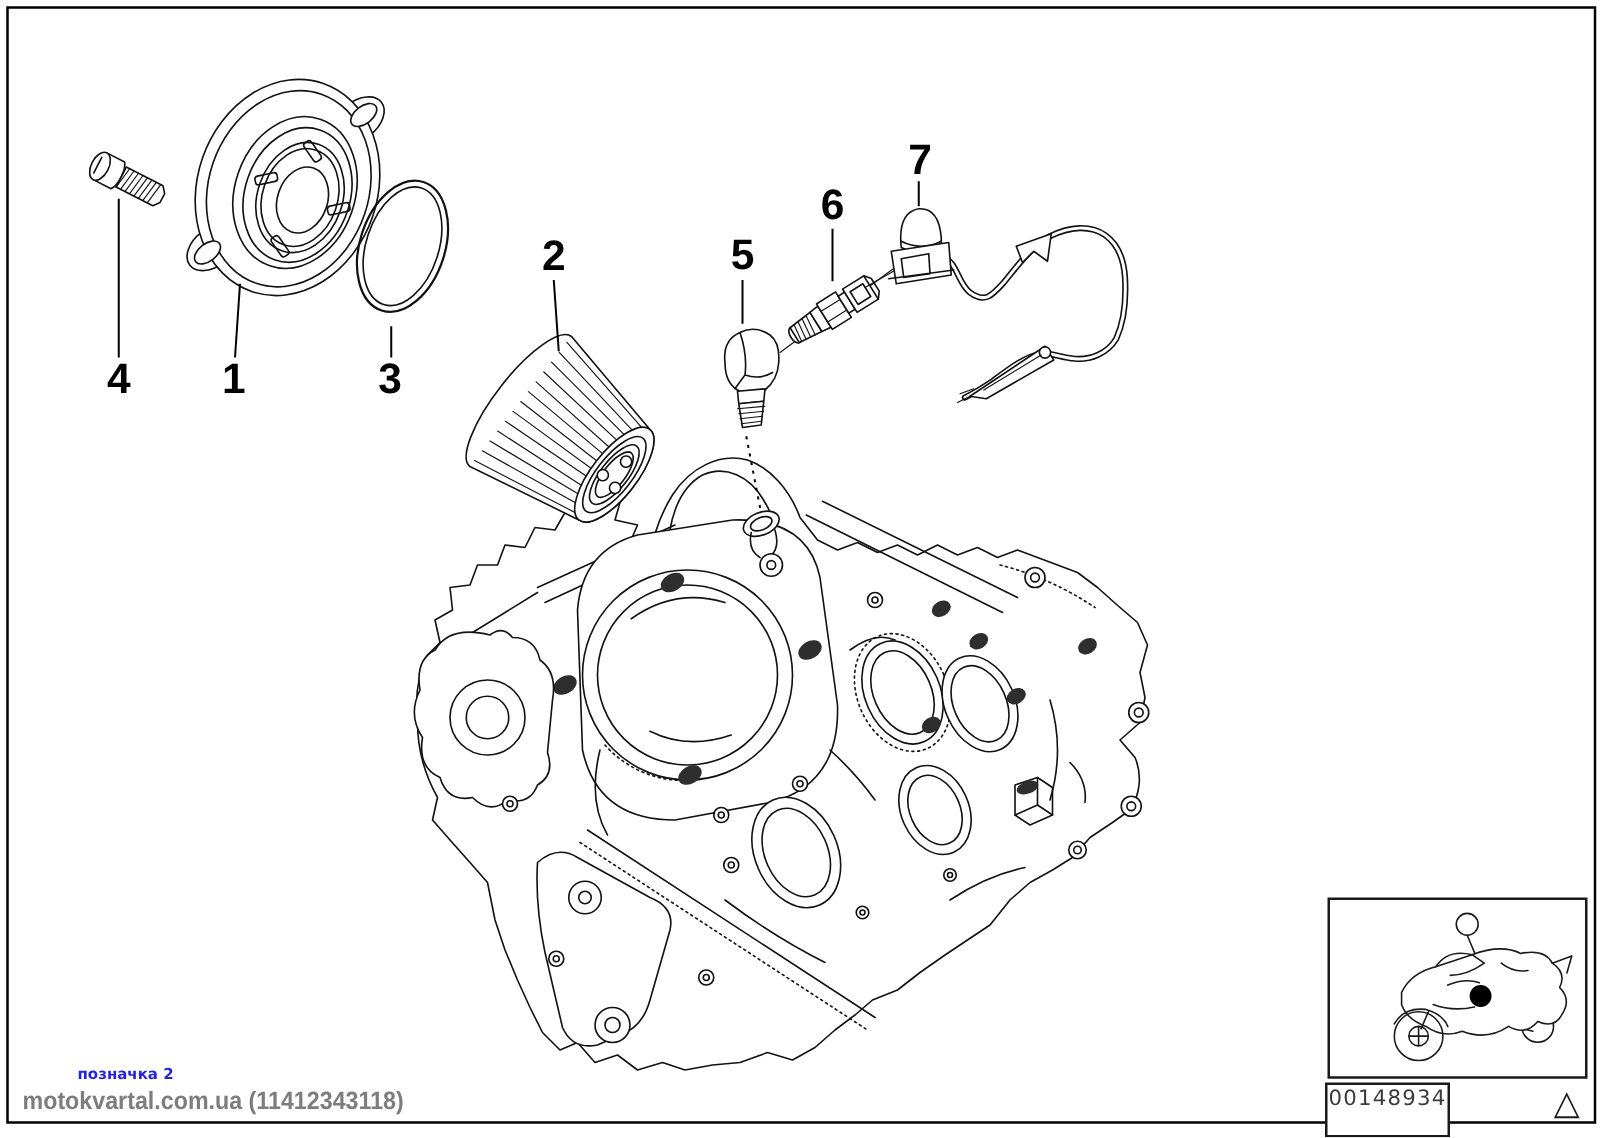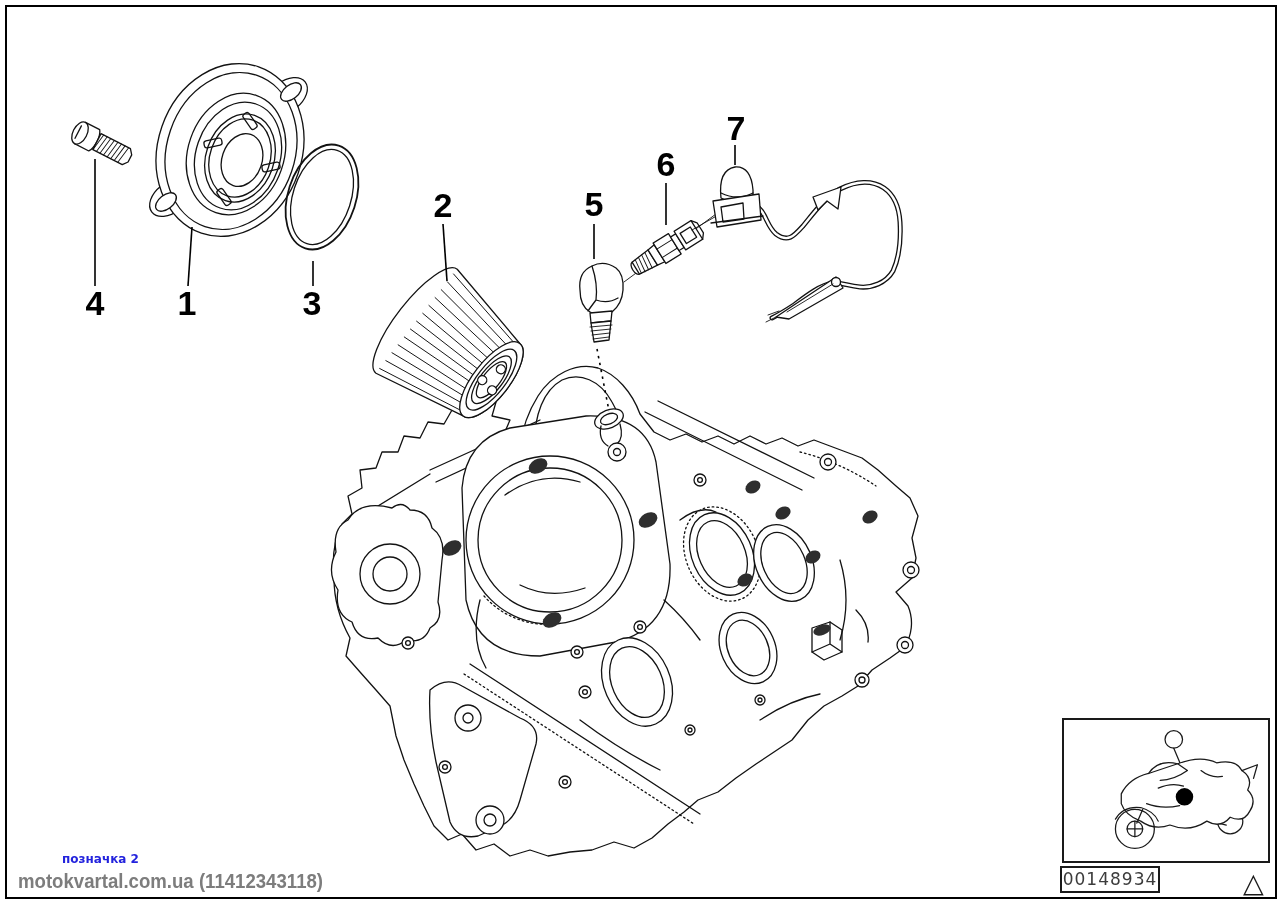--- a/index.html
+++ b/index.html
@@ -20,21 +20,21 @@
   .cable-i{stroke:#fff;stroke-width:2.4;fill:none;stroke-linecap:round;}
   .callout{position:absolute;transform:translate(-50%,-50%);
            font-weight:bold;font-size:34px;color:#000;line-height:1;cursor:pointer;}
   .note{position:absolute;left:62px;top:853px;font-family:"DejaVu Sans",sans-serif;
         font-weight:bold;font-size:12px;color:#2323dd;line-height:1;}
   .credit{position:absolute;left:18px;top:870px;font-weight:bold;font-size:20px;
           color:#7d7d7d;line-height:1.1;transform:scaleX(.93);transform-origin:left top;
           letter-spacing:0px;}
   .thumb-box{position:absolute;left:1062px;top:718px;width:208px;height:145px;
              border:2px solid #1a1a1a;box-sizing:border-box;cursor:pointer;background:#fff;}
-  .partnum-box{position:absolute;left:1060px;top:866px;width:100px;height:27px;
+  .partnum-box{position:absolute;left:1060px;top:866px;width:100px;height:44px;
                border:2px solid #1a1a1a;box-sizing:border-box;text-align:center;
                font-family:"DejaVu Sans",sans-serif;font-size:17px;color:#3c3c3c;
                letter-spacing:1px;line-height:23px;background:#fff;}
   .nav-triangle{position:absolute;left:1243px;top:869px;font-size:27px;color:#1a1a1a;
                 font-family:"DejaVu Sans",sans-serif;line-height:1;cursor:pointer;}
 </style>
 </head>
 <body>
 
 <div class="page">

